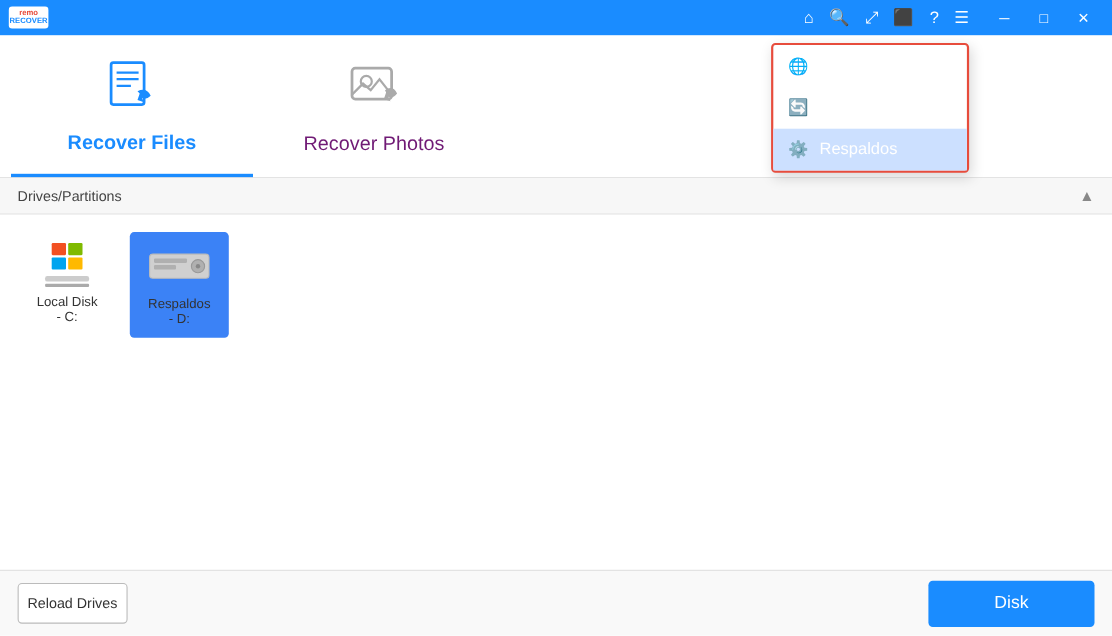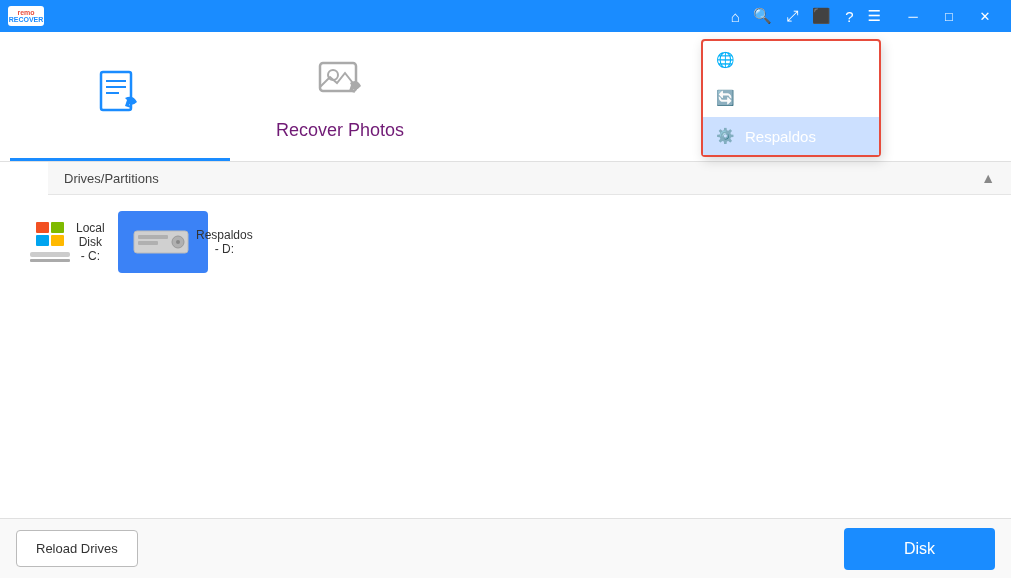--- a/index.html
+++ b/index.html
@@ -107,36 +107,36 @@
     .section-header {
       display: flex;
       align-items: center;
       justify-content: space-between;
       padding: 8px 16px;
       background: #f7f7f7;
       border-bottom: 1px solid #e5e5e5;
       font-size: 13px;
       color: #444;
       font-weight: 500;
-      margin-left: 48px;
     }
     .collapse-btn {
       cursor: pointer;
       font-size: 14px;
       color: #888;
     }
     
     .drive-area {
       padding: 16px;
       display: flex;
       gap: 12px;
       flex: 1;
     }
     .drive-item {
       display: flex;
+      flex-direction: column;
       align-items: center;
       padding: 10px 14px;
       border-radius: 4px;
       cursor: pointer;
       width: 90px;
       gap: 6px;
     }
     .drive-item.selected { background: #3b82f6; }
     .drive-label {
       font-size: 12px;
@@ -177,21 +177,21 @@
       border-top: 1px solid #e0e0e0;
       display: flex;
       align-items: center;
       justify-content: space-between;
       padding: 0 16px;
     }
     .reload-btn {
       border: 1px solid #bbb;
       background: #fff;
       border-radius: 4px;
-      padding: 10px 19px;
+      padding: 10px 8px;
       font-size: 13px;
       cursor: pointer;
       color: #333;
     }
     .scan-btn {
       background: #1a8cff;
       color: #fff;
       border: none;
       border-radius: 4px;
       padding: 12px 60px;
@@ -293,20 +293,21 @@
   <div class="nav-tab active">
     <div class="tab-icon">
       <svg width="50" height="50" viewBox="0 0 50 50" fill="none">
         <rect x="6" y="6" width="30" height="38" rx="2" stroke="#1a8cff" stroke-width="2.5" fill="none"></rect>
         <line x1="11" y1="15" x2="31" y2="15" stroke="#1a8cff" stroke-width="2"></line>
         <line x1="11" y1="21" x2="31" y2="21" stroke="#1a8cff" stroke-width="2"></line>
         <line x1="11" y1="27" x2="24" y2="27" stroke="#1a8cff" stroke-width="2"></line>
         <path d="M30 32 Q38 28 42 36 Q38 40 34 38 L36 42 L30 40 L32 34 Z" fill="#1a8cff"></path>
       </svg>
     </div>
+    <span class="tab-label">Recover Files</span>
   </div>
   <div class="nav-tab">
     <div class="tab-icon">
       <svg width="50" height="50" viewBox="0 0 50 50" fill="none">
         <rect x="5" y="10" width="36" height="28" rx="3" stroke="#aaa" stroke-width="2.5" fill="none"></rect>
         <circle cx="18" cy="22" r="5" stroke="#aaa" stroke-width="2"></circle>
         <path d="M5 34 L15 24 L22 30 L30 20 L41 34" stroke="#aaa" stroke-width="2" fill="none"></path>
         <path d="M35 30 Q42 25 46 33 Q42 38 38 36 L40 40 L34 38 L36 32 Z" fill="#aaa"></path>
       </svg>
     </div>

